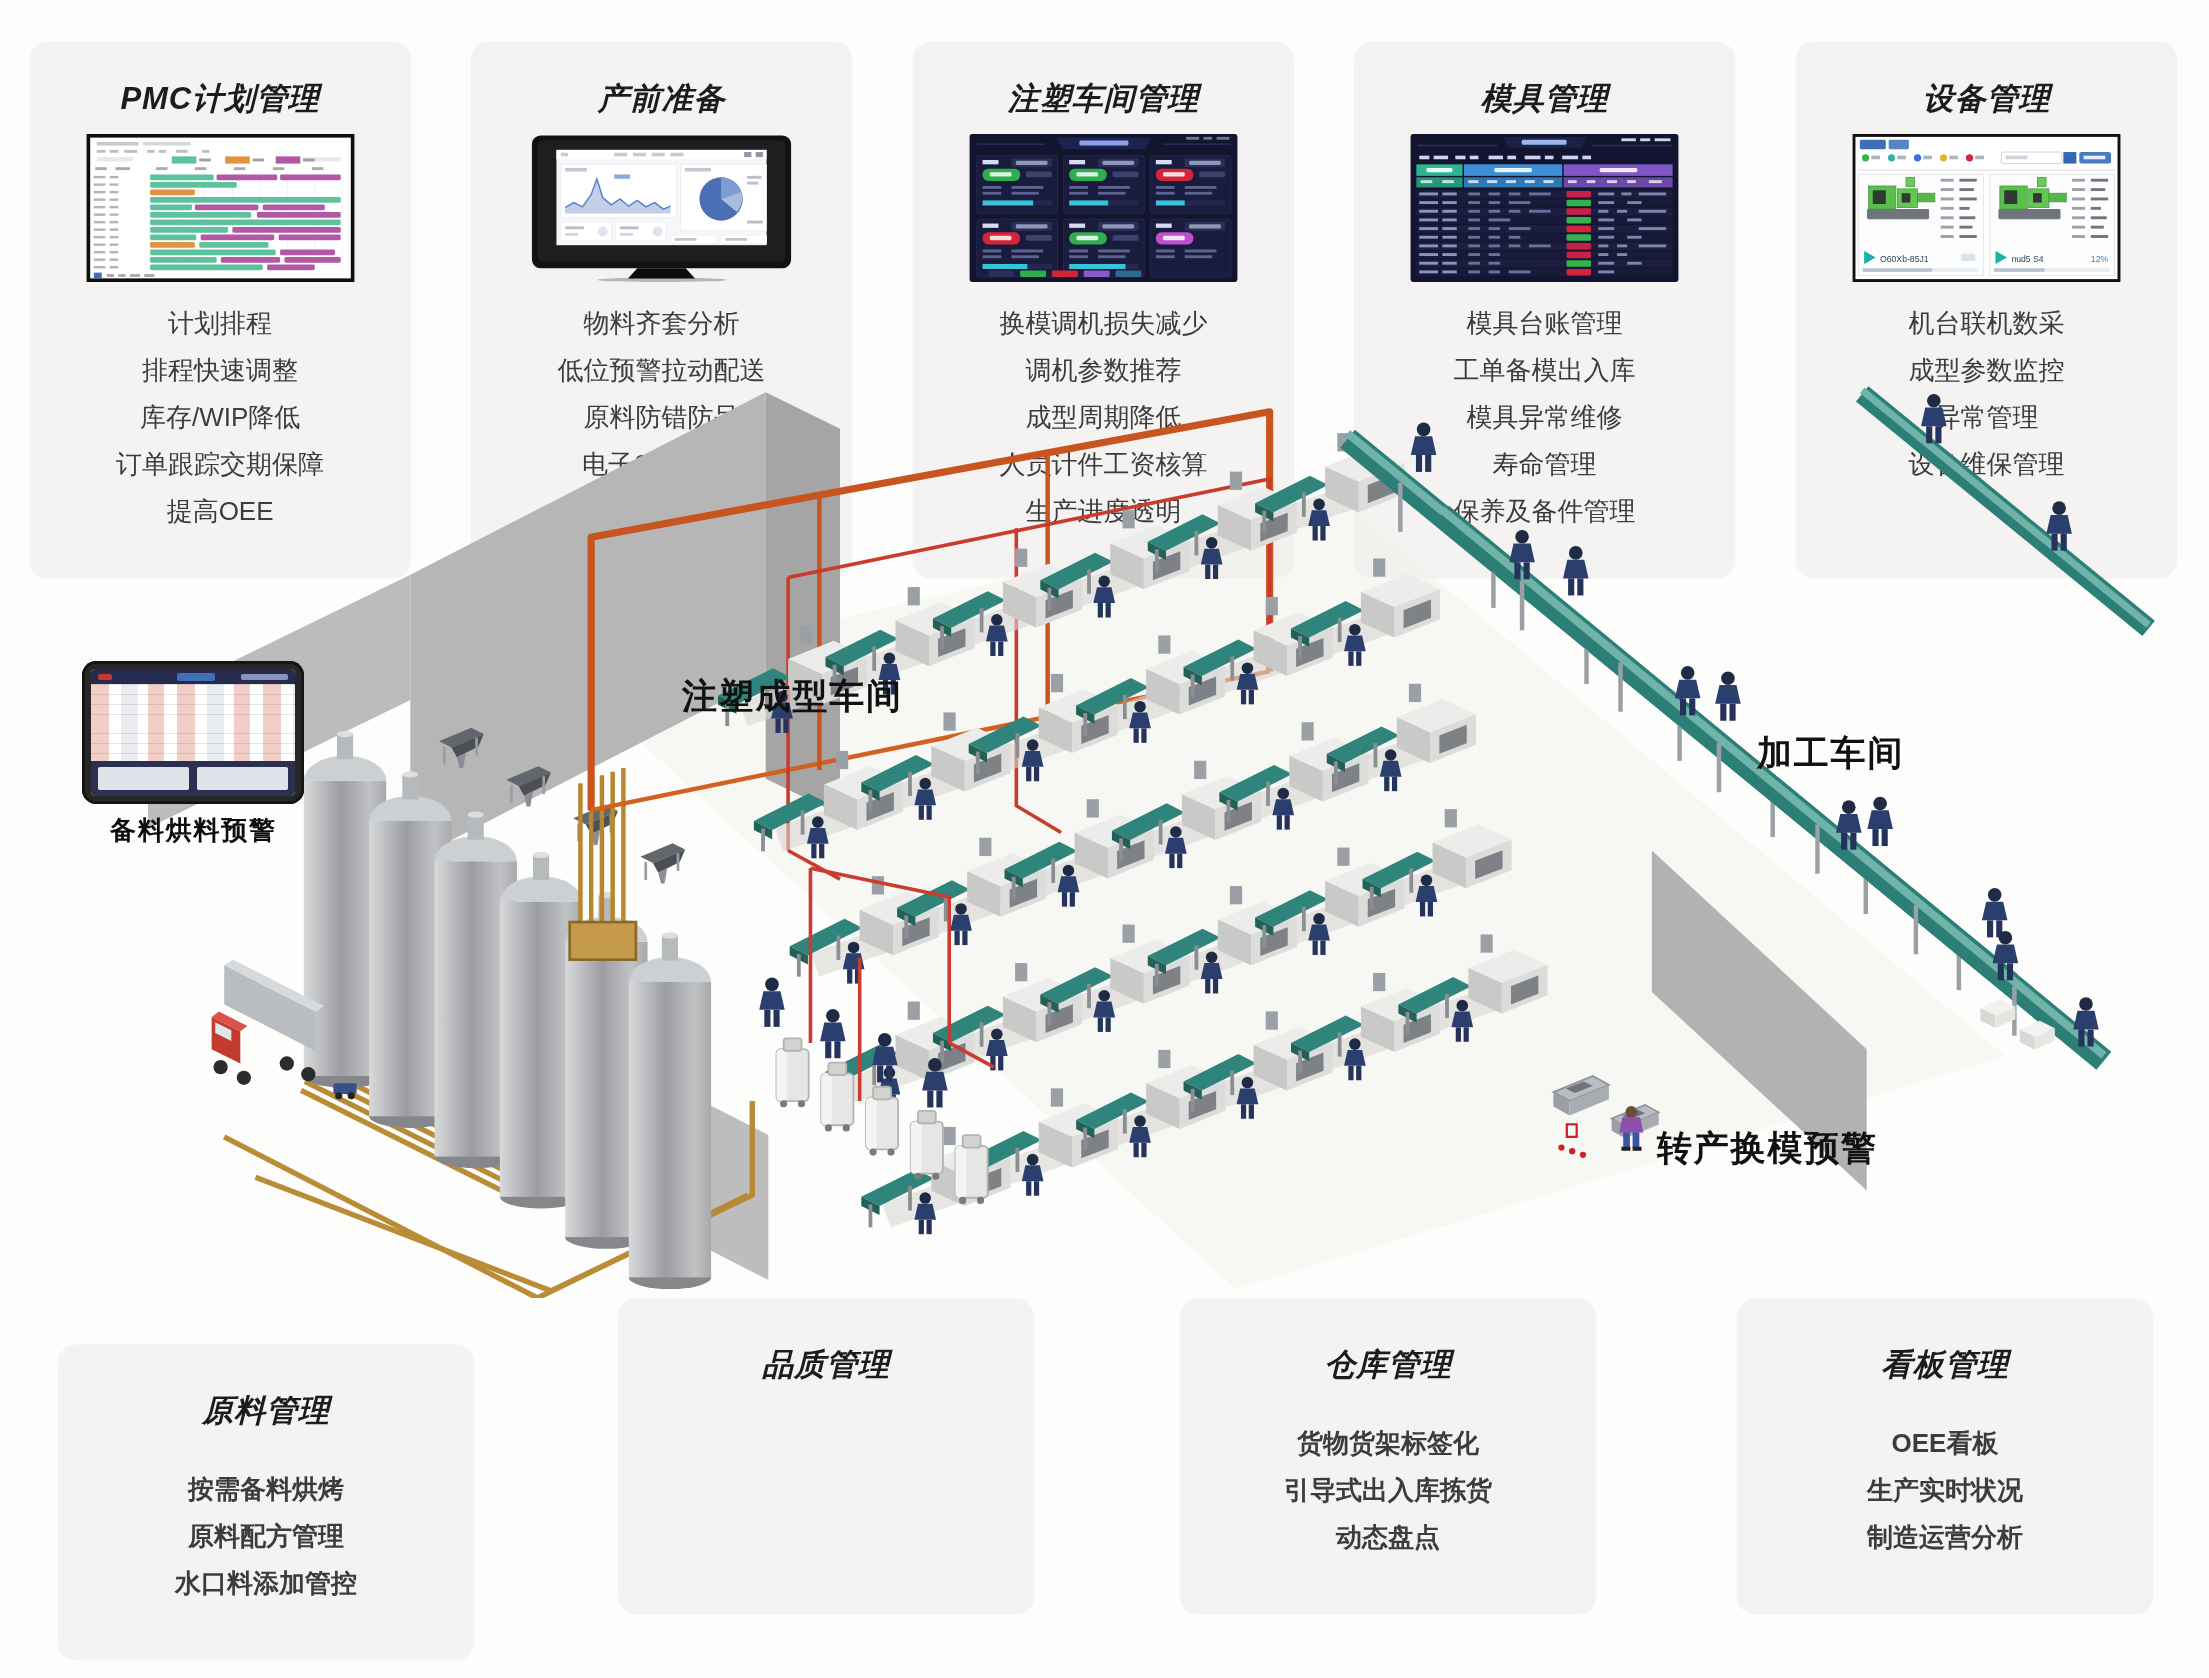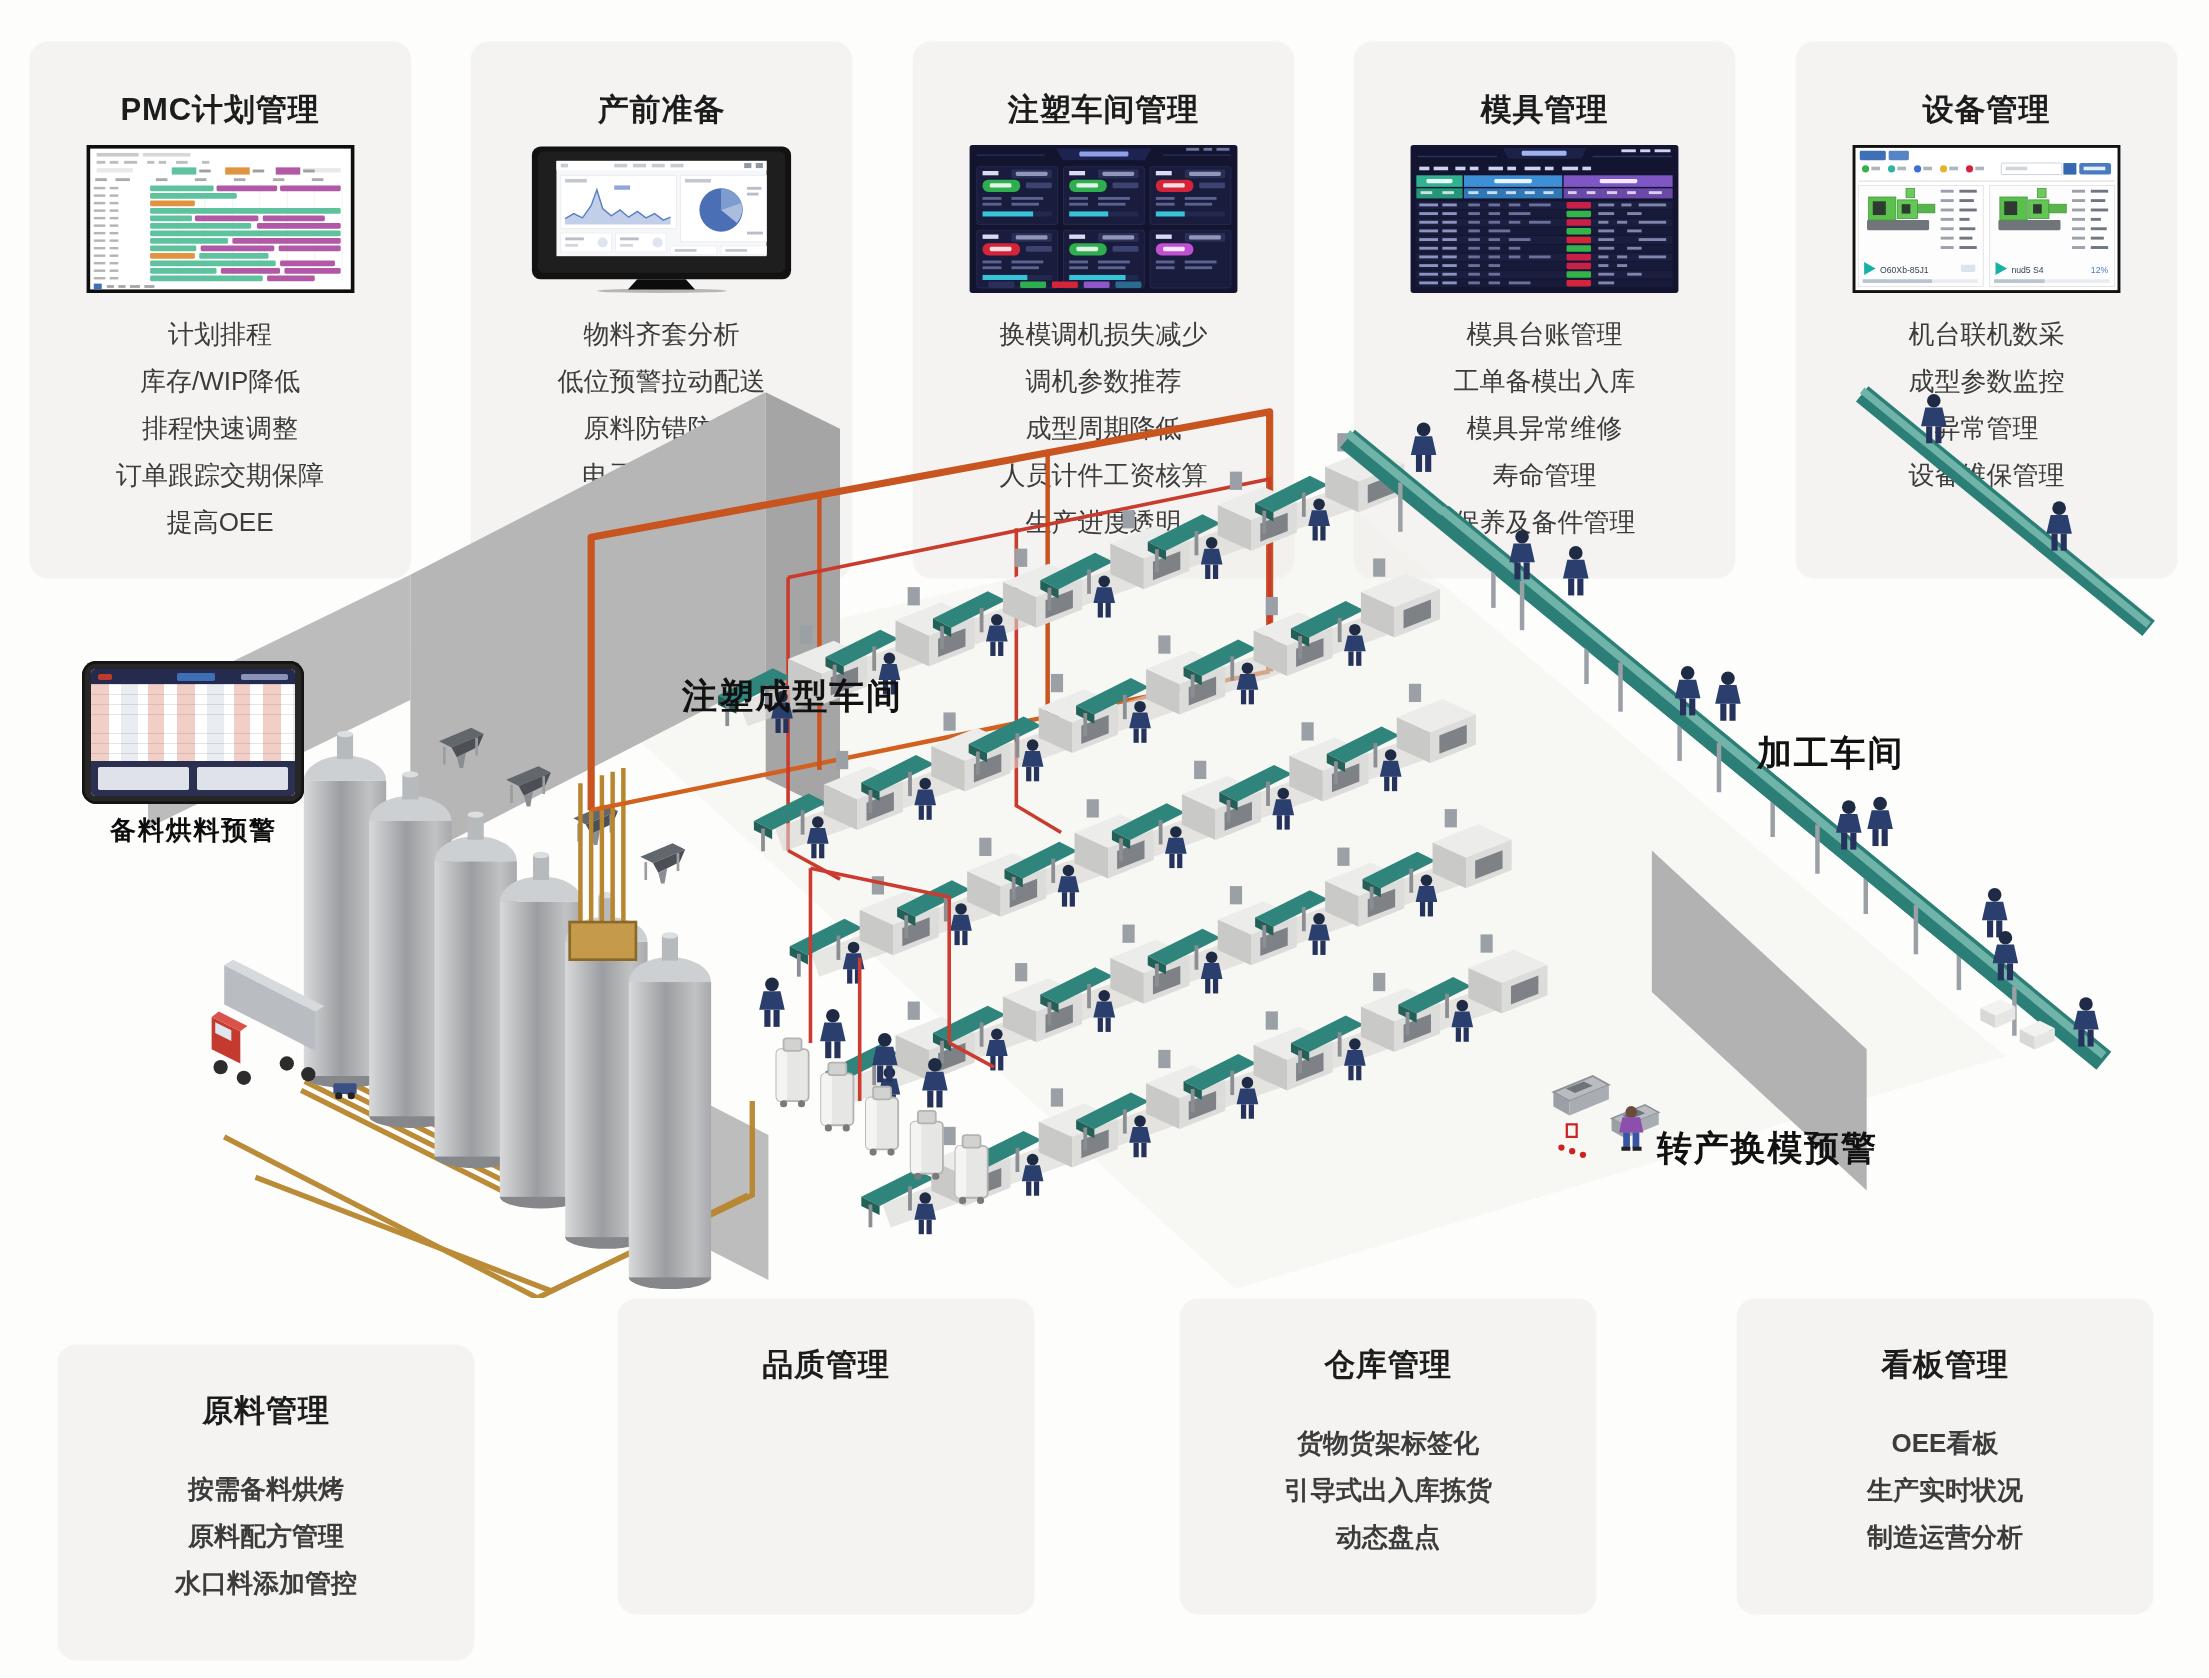--- a/index.html
+++ b/index.html
@@ -5,22 +5,22 @@
   html,body{margin:0;padding:0;}
   body{
     width:2209px;height:1678px;position:relative;overflow:hidden;
     background:#fdfdfc;font-family:"Liberation Sans","DejaVu Sans",sans-serif;
   }
   .card{
     position:absolute;background:#f4f3f1;border-radius:18px;
     box-shadow:0 0 0 0.9px rgba(0,0,0,0.02);
   }
   .card-title{
-    margin:47px 0 0 0;text-align:center;font-size:31px;font-weight:700;
-    color:#1c1c1c;letter-spacing:0.9px;
+    margin:36px 0 0 0;text-align:center;font-size:31px;font-weight:700;
+    color:#1c1c1c;letter-spacing:0.9px;font-style:italic;
   }
   .shot{position:relative;margin:14.3px 24px 0 24px;height:148px;}
   .shot svg{display:block;width:100%;height:100%;}
   ul.features{list-style:none;margin:18px 0 0 0;padding:0;}
   ul.features li{
     text-align:center;line-height:47px;font-size:26px;color:#3c3c3c;
   }
   .bottom .card-title{margin-top:45px;}
   .bottom ul.features{margin-top:34px;font-weight:bold;}
   
@@ -159,22 +159,22 @@
       <g fill="#a9a9a9">
           <rect x="28" y="194" width="10" height="4"></rect>
           <rect x="44" y="194" width="10" height="4"></rect>
           <rect x="60" y="194" width="14" height="4"></rect>
           <rect x="80" y="194" width="14" height="4"></rect>
         </g>
     </svg>
   </div>
   <ul class="features">
     <li>计划排程</li>
+    <li>排程快速调整</li>
     <li>库存/WIP降低</li>
-    <li>排程快速调整</li>
     <li>订单跟踪交期保障</li>
     <li>提高OEE</li>
   </ul>
 </section>
 
 <section class="card" style="left:471px;top:42px;width:381px;height:536px">
   <h2 class="card-title">产前准备</h2>
   <div class="shot">
     <svg viewBox="0 0 371 205">
       <rect x="6" y="2" width="359" height="184" rx="12" fill="#121212"></rect>

